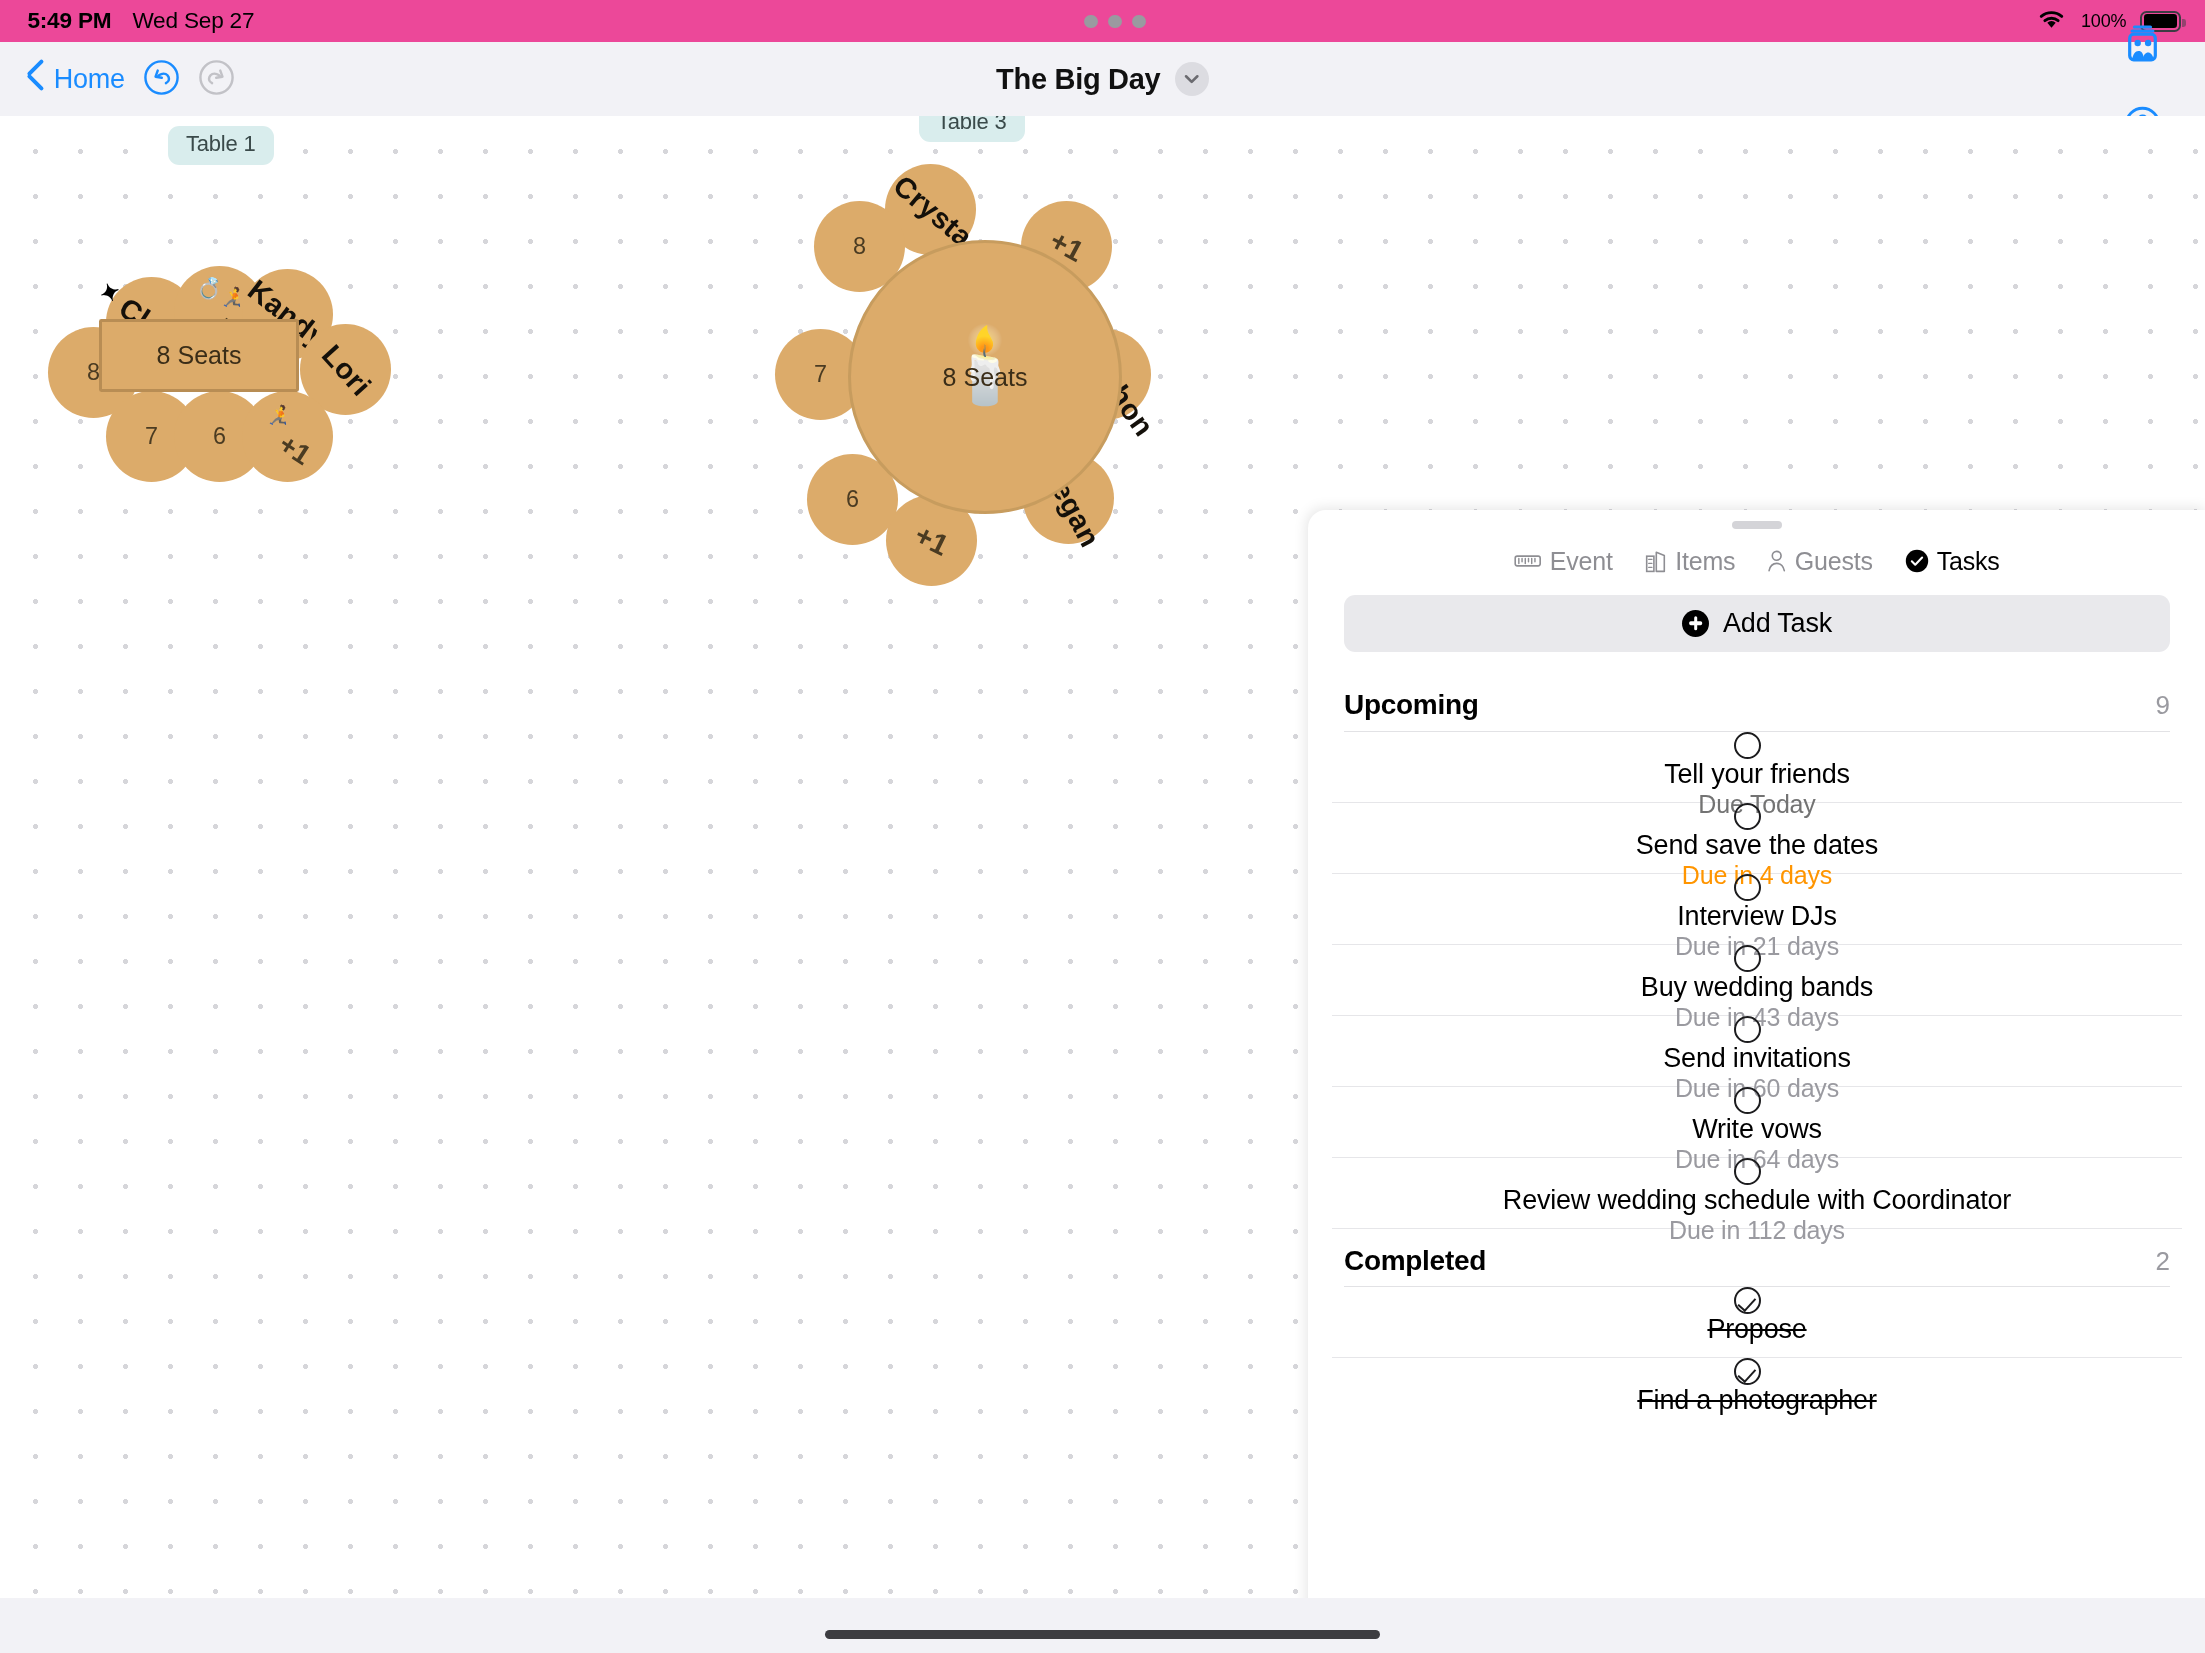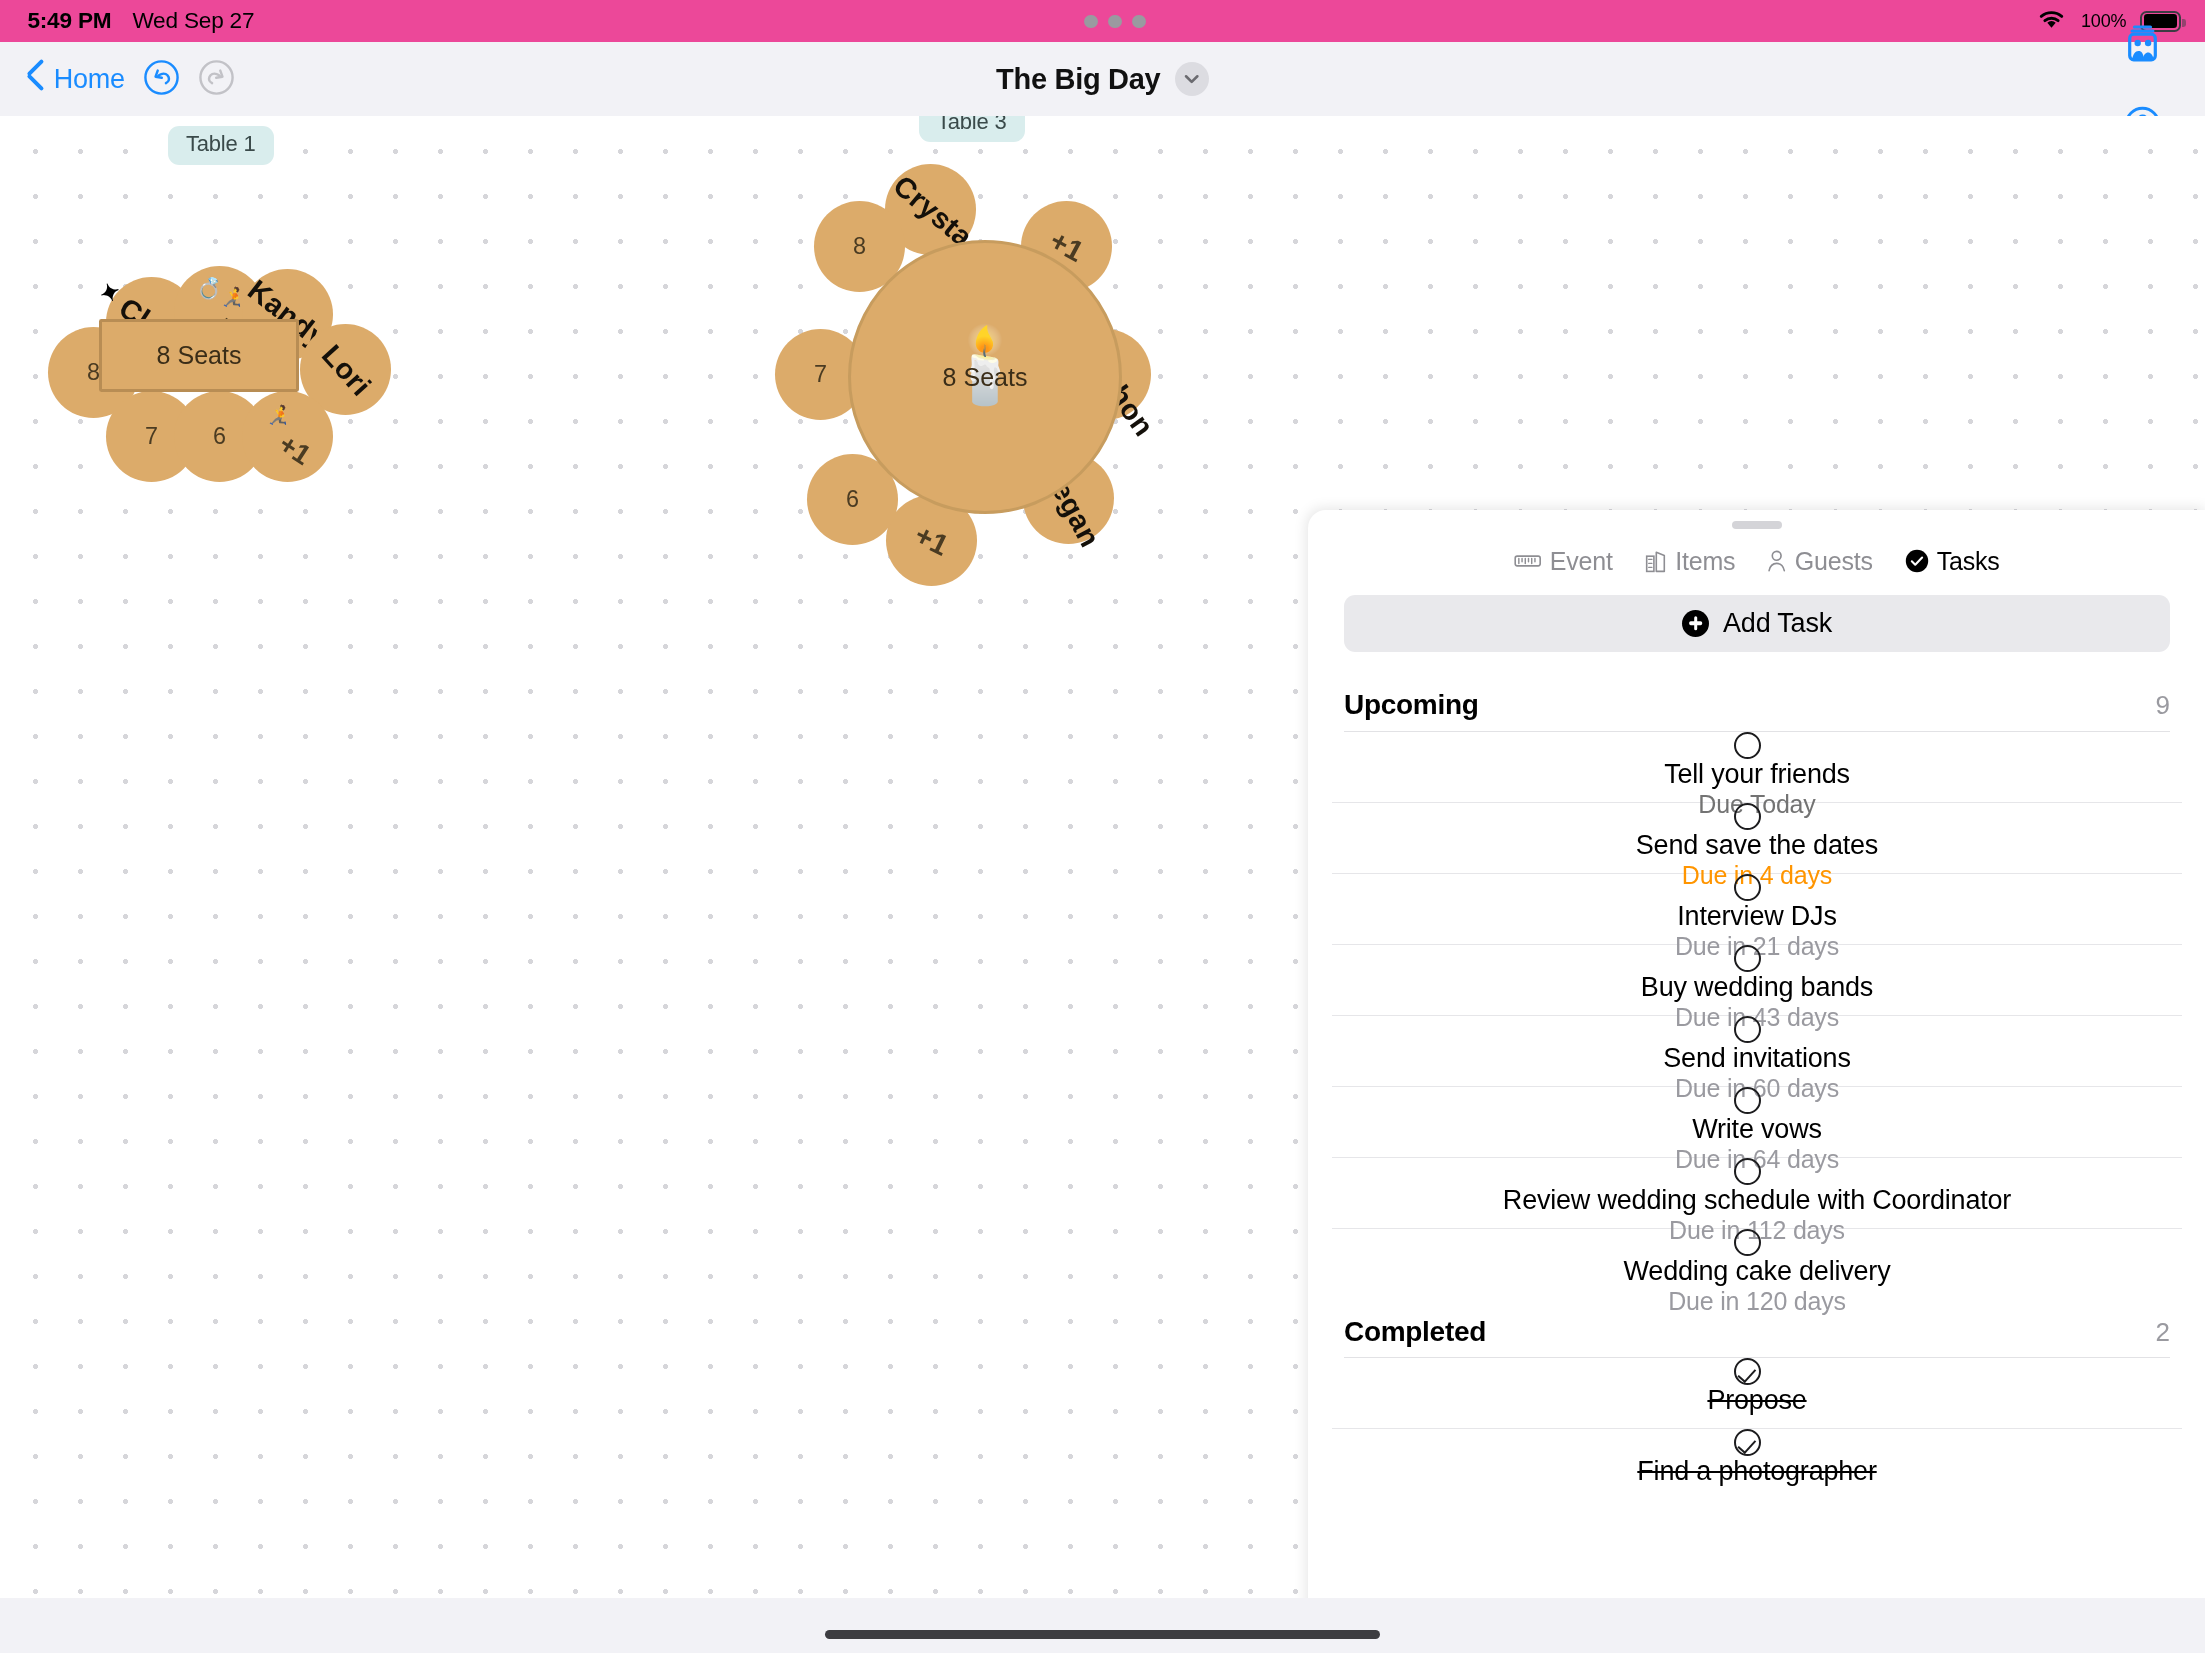--- a/index.html
+++ b/index.html
@@ -411,25 +411,20 @@
   <div class="task">
     <span class="ck"></span>
     <span class="t-name">Write vows</span>
     <span class="t-due">Due in 64 days</span>
   </div>
   <div class="task">
     <span class="ck"></span>
     <span class="t-name">Review wedding schedule with Coordinator</span>
     <span class="t-due">Due in 112 days</span>
   </div>
-  <div class="task" style="border-bottom:none;">
-    <span class="ck"></span>
-    <span class="t-name">Wedding cake delivery</span>
-    <span class="t-due">Due in 120 days</span>
-  </div>
 
   <div class="sec-head" style="margin-top:16px;">
     <span class="sec-title">Completed</span>
     <span class="sec-count">2</span>
   </div>
 
   <div class="task">
     <span class="ck done"></span>
     <span class="t-name struck">Propose</span>
     <span class="t-due"></span>

